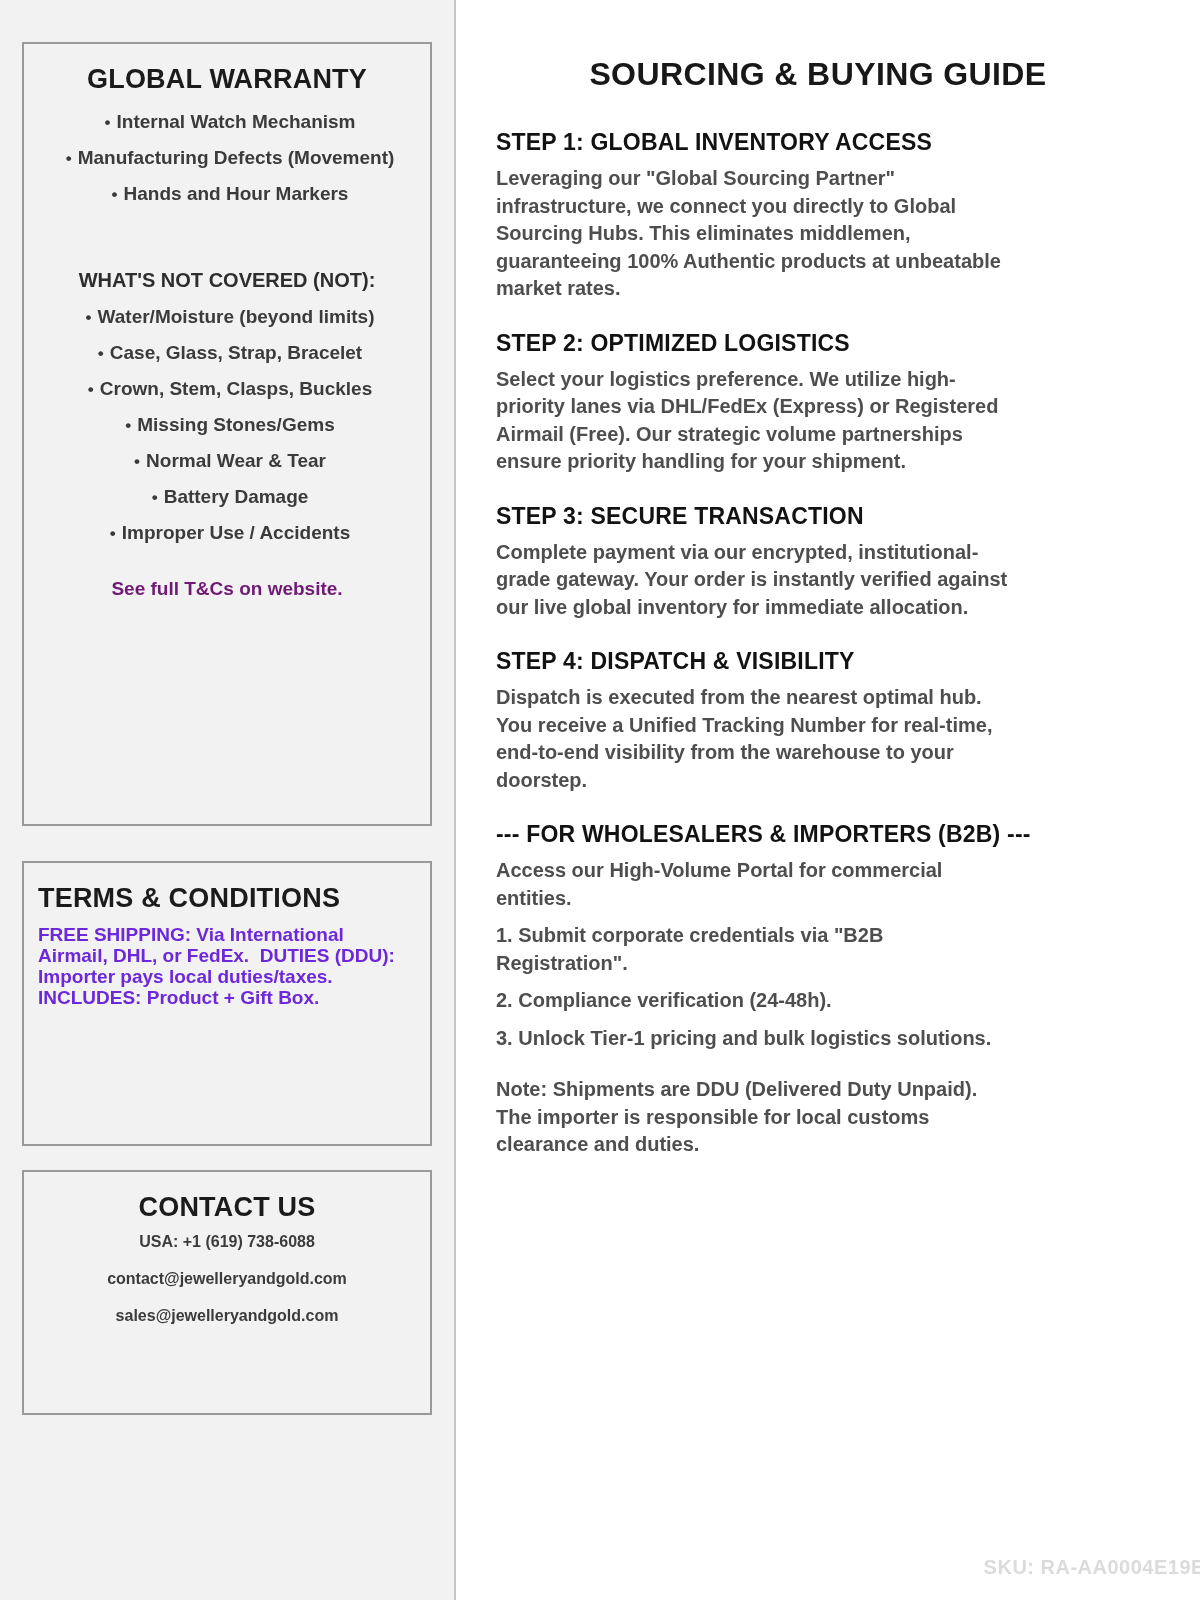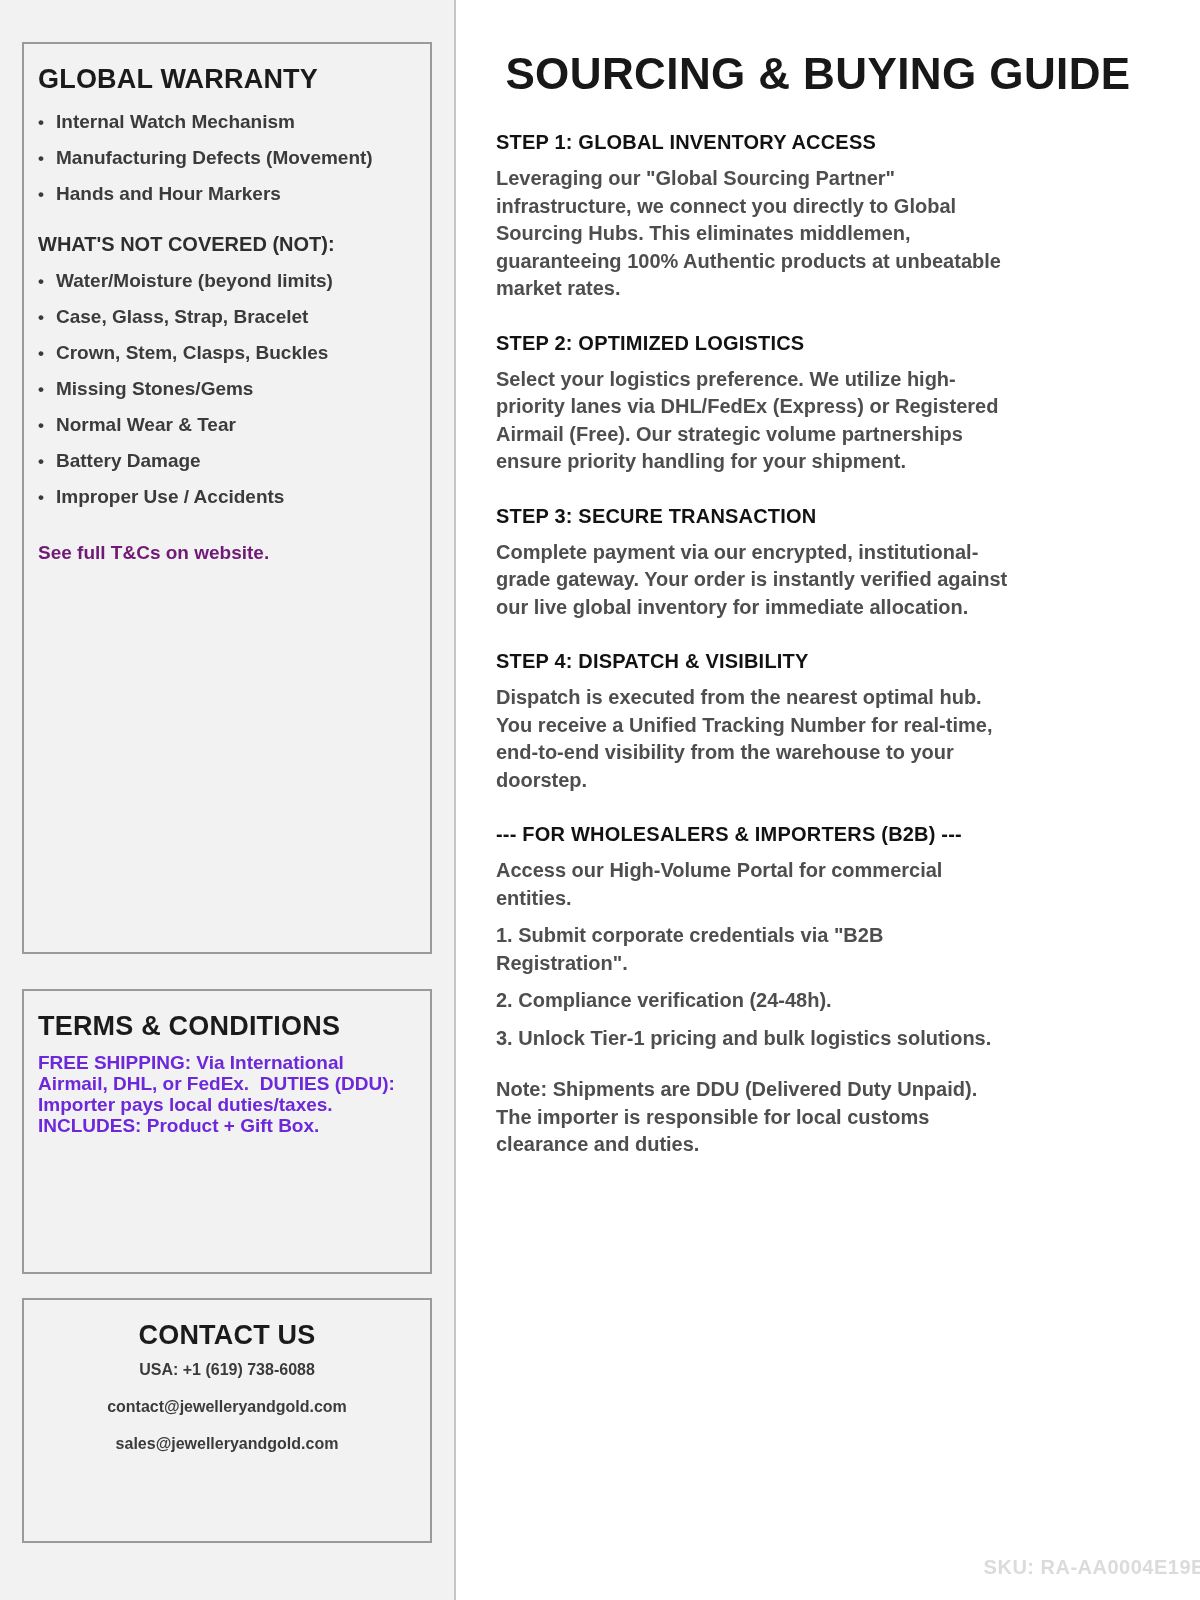--- a/index.html
+++ b/index.html
@@ -19,37 +19,37 @@
     border-right:2px solid #c6c6c6;
     box-sizing:border-box;
     padding:42px 22px 0 22px;
   }
   .panel{
     border:2px solid #9a9a9a;
     box-sizing:border-box;
     padding:16px 14px;
     background:transparent;
   }
-  .panel-warranty{height:912px;margin-bottom:35px;}
+  .panel-warranty{height:784px;margin-bottom:35px;text-align:center;}
   .panel-terms{height:285px;margin-bottom:24px;}
   .panel-contact{height:245px;text-align:center;}
   .panel h2{
     margin:4px 0 10px 0;
     font-size:27px;
     font-weight:700;
     color:#1b1b1b;
     letter-spacing:0.2px;
   }
   .subhead{
     margin:6px 0 8px 0;
     font-size:20px;
     font-weight:700;
     color:#2e2e2e;
   }
-  .subhead.second{margin-top:20px;}
+  .subhead.second{margin-top:56px;}
   ul.blist{
     list-style:none;
     margin:0;padding:0;
   }
   ul.blist li{
     font-size:19px;
     font-weight:700;
     color:#3b3b3b;
     padding:7px 0 8px 0;
     line-height:20px;
@@ -82,30 +82,30 @@
   
   .main{
     position:absolute;left:458px;top:0;
     width:742px;height:1600px;
     box-sizing:border-box;
     padding:50px 60px 0 38px;
   }
   .main-title{
     margin:0 0 30px 0;
     text-align:center;
-    font-size:44px;
+    font-size:32px;
     line-height:48px;
     font-weight:800;
     color:#181818;
     letter-spacing:0.4px;
   }
   .section{margin-bottom:26px;}
   .step-head{
     margin:0 0 9px 0;
-    font-size:20px;
+    font-size:23px;
     line-height:28px;
     font-weight:700;
     color:#121212;
     letter-spacing:0.2px;
   }
   .section p{
     margin:0 0 10px 0;
     max-width:522px;
     font-size:20px;
     line-height:27.5px;

